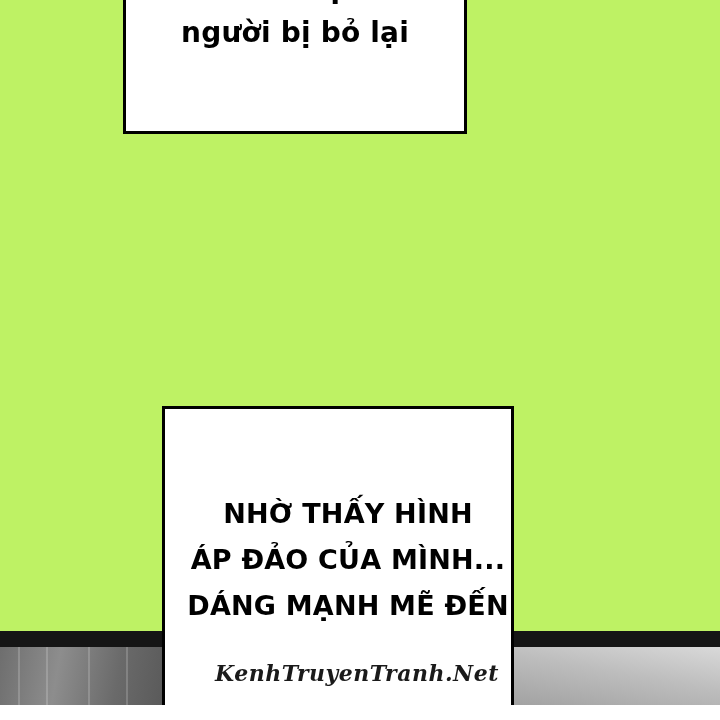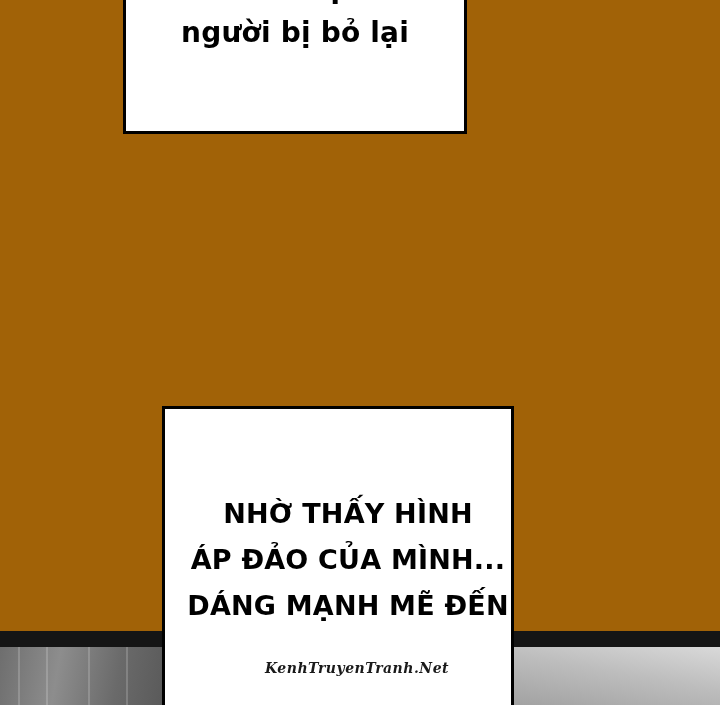--- a/index.html
+++ b/index.html
@@ -14,21 +14,21 @@
     overflow: hidden;
     font-family: "Liberation Sans", sans-serif;
   }
 
   .page {
     position: absolute;
     left: 0;
     top: 0;
     width: 720px;
     height: 705px;
-    background: #a16207;
+    background: #bef264;
     overflow: hidden;
   }
 
   
   .caption-box {
     position: absolute;
     background: #ffffff;
     border: 3px solid #000000;
     box-sizing: border-box;
     display: flex;
@@ -140,21 +140,21 @@
   
   .watermark {
     position: absolute;
     left: 197px;
     top: 660px;
     width: 320px;
     text-align: center;
     font-family: "DejaVu Serif", serif;
     font-style: italic;
     font-weight: bold;
-    font-size: 14px;
+    font-size: 22px;
     color: #1a1a1a;
     letter-spacing: 0.5px;
     white-space: nowrap;
   }
 </style>
 </head>
 <body>
 
 <div class="page">
 

